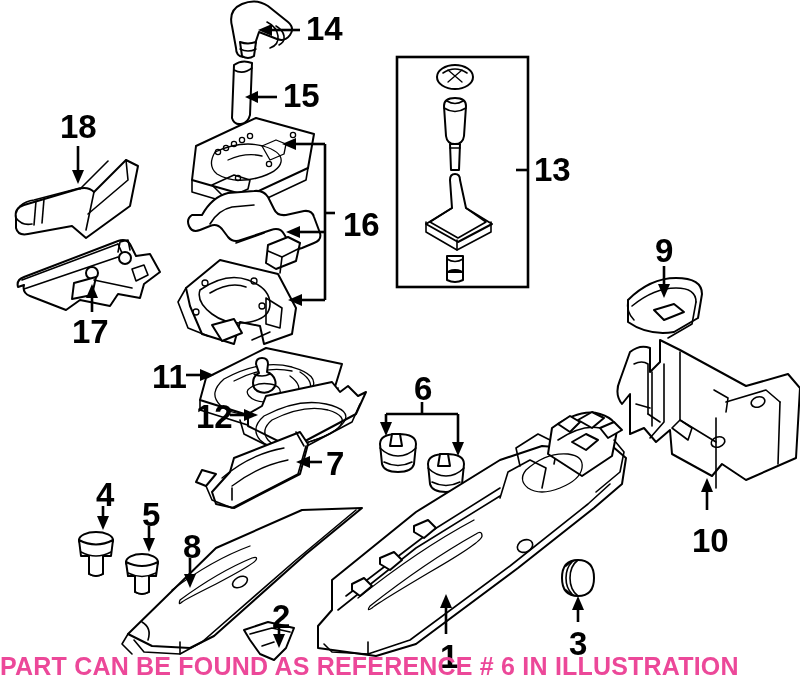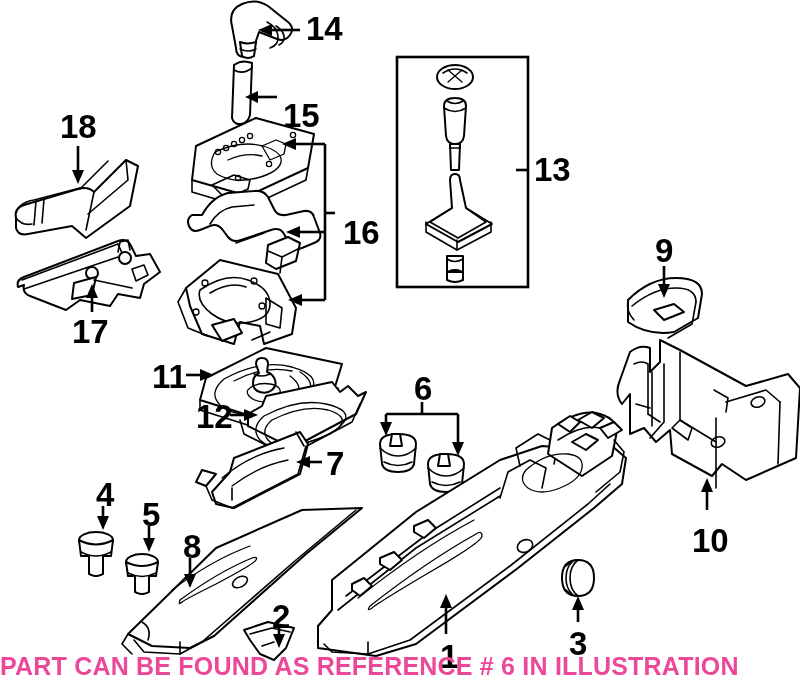--- a/index.html
+++ b/index.html
@@ -391,20 +391,20 @@
   <div class="callout" style="left:142px; top:498px;">5</div>
   <div class="callout" style="left:414px; top:372px;">6</div>
   <div class="callout" style="left:326px; top:447px;">7</div>
   <div class="callout" style="left:183px; top:530px;">8</div>
   <div class="callout" style="left:655px; top:234px;">9</div>
   <div class="callout" style="left:692px; top:524px;">10</div>
   <div class="callout" style="left:152px; top:360px;text-align:center;">11</div>
   <div class="callout" style="left:196px; top:400px;">12</div>
   <div class="callout" style="left:534px; top:153px;">13</div>
   <div class="callout" style="left:306px; top:12px;">14</div>
-  <div class="callout" style="left:283px; top:79px;margin-top:20px;">15</div>
-  <div class="callout" style="left:343px; top:208px;margin-top:8px;">16</div>
+  <div class="callout" style="left:283px; top:79px;">15</div>
+  <div class="callout" style="left:343px; top:208px;">16</div>
   <div class="callout" style="left:72px;  top:315px;">17</div>
   <div class="callout" style="left:60px;  top:110px;">18</div>
 
   <div id="warning-banner">PART CAN BE FOUND AS REFERENCE # 6 IN ILLUSTRATION</div>
 
 </div>
 
 </body></html>

